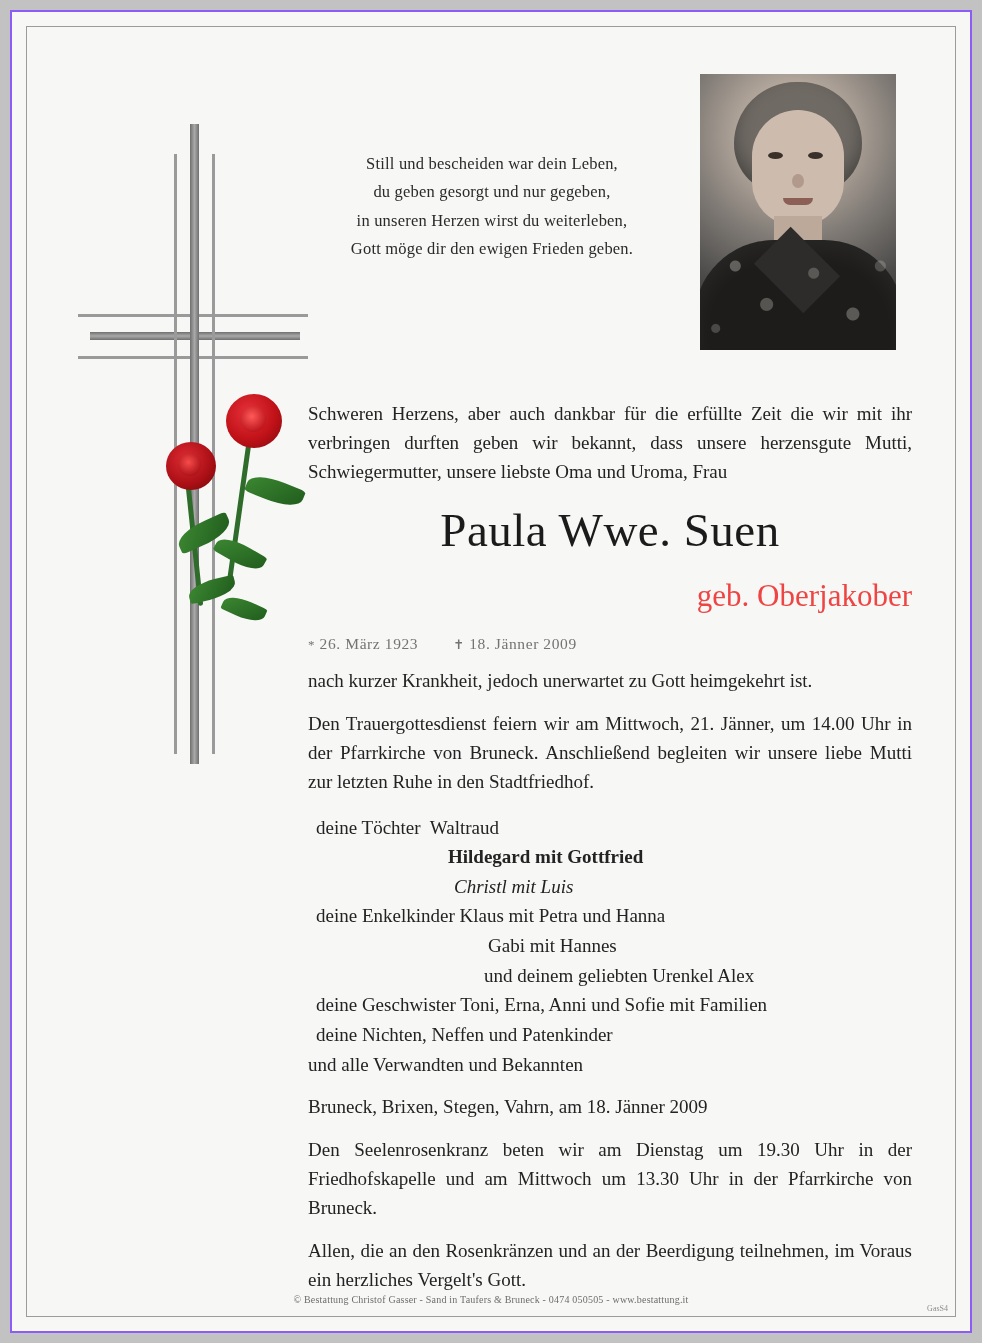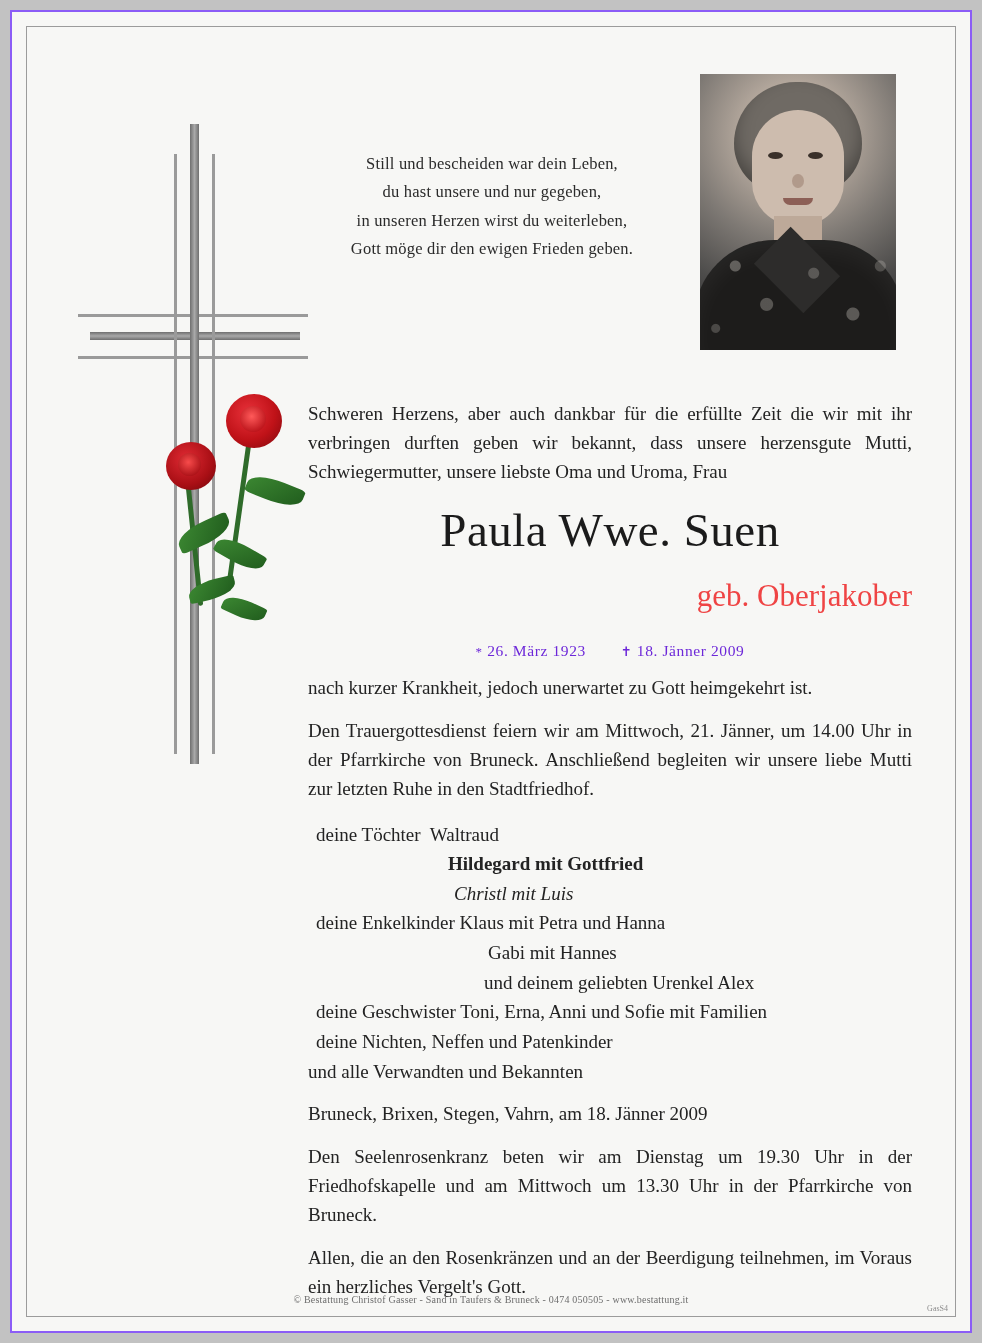--- a/index.html
+++ b/index.html
@@ -229,25 +229,25 @@
     color: #1b1b1b;
   }
   .maiden {
     text-align: right;
     font-size: 31px;
     line-height: 1.2;
     margin-top: 22px;
     color: #ef4444;
   }
   .dates {
-    text-align: center;
+    text-align: left;
     font-size: 15.5px;
-    margin-top: 24px;
+    margin-top: 17px;
     letter-spacing: .6px;
-    color: #6d28d9;
+    color: #737373;
   }
   .dates .sym { font-size: 13px; }
   .dates .sep { display: inline-block; width: 26px; }
   .p {
     margin-top: 14px;
     text-align: justify;
     text-align-last: left;
   }
   .p.first { margin-top: 12px; }
   .family {
@@ -318,21 +318,21 @@
         <div class="leaf leaf3"></div>
         <div class="leaf leaf4"></div>
         <div class="leaf leaf5"></div>
         <div class="rose rose-a"></div>
         <div class="rose rose-b"></div>
       </div>
     </div>
 
     <div class="poem">
       <div>Still und bescheiden war dein Leben,</div>
-      <div>du hast unsere und nur gegeben,</div>
+      <div>du geben gesorgt und nur gegeben,</div>
       <div>in unseren Herzen wirst du weiterleben,</div>
       <div>Gott möge dir den ewigen Frieden geben.</div>
     </div>
 
     <div class="body-text">
       <div class="intro">Schweren Herzens, aber auch dankbar für die erfüllte Zeit die wir mit ihr verbringen durften geben wir bekannt, dass unsere herzensgute Mutti, Schwiegermutter, unsere liebste Oma und Uroma, Frau</div>
 
       <div class="name">Paula Wwe. Suen</div>
       <div class="maiden">geb. Oberjakober</div>
 

